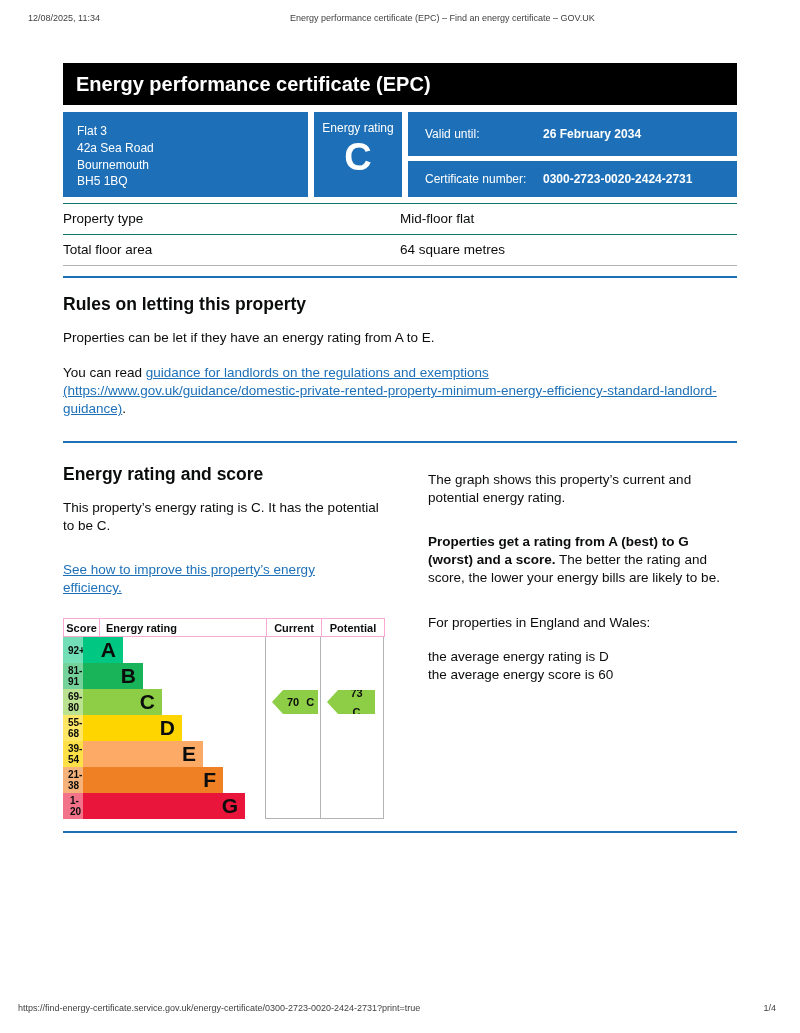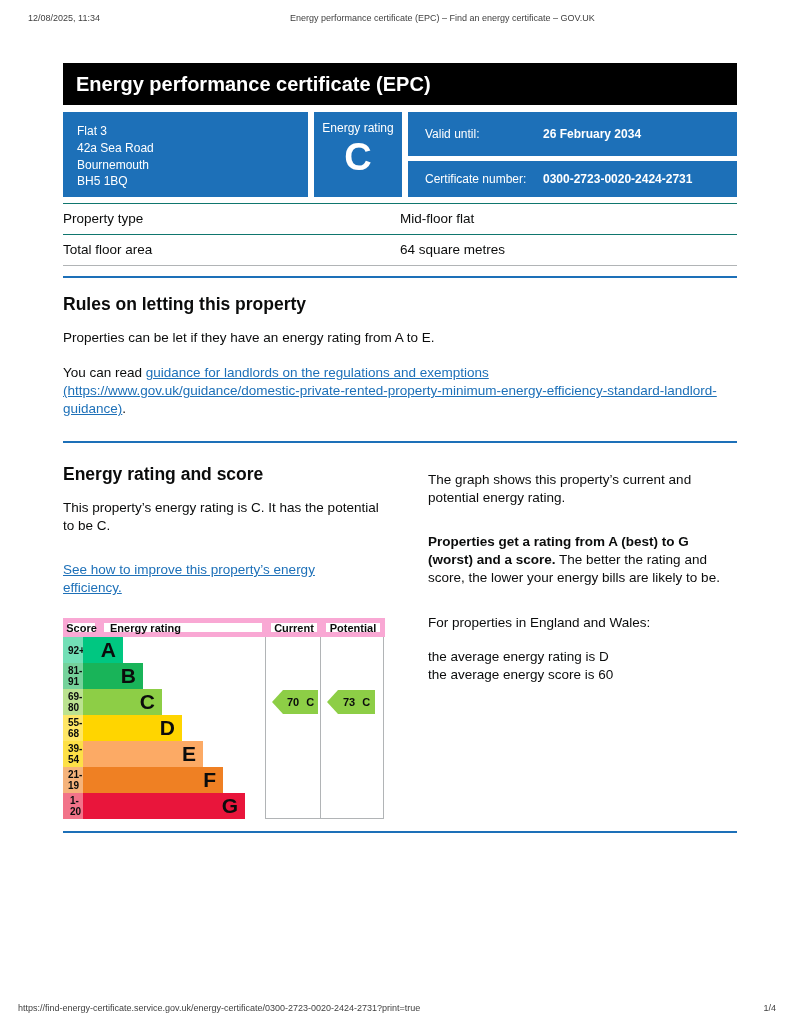--- a/index.html
+++ b/index.html
@@ -60,21 +60,21 @@
   .col-left .improve-link { display:inline-block; margin-top:26px; font-size:13.5px; line-height:18px; max-width:300px; }
   .col-right p:first-child { margin-top:7px; }
   .col-right .p2 { margin-top:26px; }
   .col-right .p3 { margin-top:27px; }
   .col-right .avg { margin-top:16px; }
   .col-right .avg .line { display:block; }
 
   
   .epc-chart { position:relative; width:321px; height:201px; margin-top:21px; font-size:11px; }
   .chart-header { position:absolute; top:0; left:0; display:flex; height:19px; }
-  .hc { border:5px solid #f9a8d4; font-weight:bold; display:flex; align-items:center; }
+  .hc { border:1px solid #f9a8d4; font-weight:bold; display:flex; align-items:center; }
   .hc + .hc { margin-left:-1px; }
   .hc-score { width:37px; justify-content:center; }
   .hc-rating { width:168px; padding-left:6px; }
   .hc-current { width:56px; justify-content:center; }
   .hc-potential { width:64px; justify-content:center; }
 
   .epc-bands { position:absolute; top:19px; left:0; }
   .band-row { display:flex; height:26px; }
   .band-score { width:20px; display:flex; align-items:center; padding-left:5px;
                 font-size:10px; font-weight:bold; }
@@ -83,21 +83,21 @@
 
   .meas-col { position:absolute; top:19px; bottom:0; border-bottom:1px solid #b1b4b6; }
   .col-current-track { left:202px; width:56px; border-left:1px solid #b1b4b6; border-right:1px solid #b1b4b6; }
   .col-potential-track { left:257px; width:64px; border-right:1px solid #b1b4b6; }
 
   .rating-arrow { position:absolute; height:24px; display:flex; align-items:center;
                   justify-content:center; padding-left:11px; gap:7px;
                   font-size:11px; font-weight:bold; color:#0b0c0c;
                   clip-path:polygon(0 50%, 11px 0, 100% 0, 100% 100%, 11px 100%);text-align:right; }
   .arrow-current { left:209px; width:46px; }
-  .arrow-potential { left:264px; width:48px; }
+  .arrow-potential { left:264px; width:48px;flex-direction:column; }
 </style>
 </head>
 <body>
 
 <div class="page">
 
   <div class="print-header">
     <span>12/08/2025, 11:34</span>
     <span class="ph-title">Energy performance certificate (EPC) – Find an energy certificate – GOV.UK</span>
   </div>
@@ -192,21 +192,21 @@
                   <span class="band-letter">D</span>
                 </div>
               </div>
               <div class="band-row">
                 <div class="band-score" style="background: #fde047;">39-54</div>
                 <div class="band-bar" style="background: rgb(252, 170, 101); width: 120px;">
                   <span class="band-letter">E</span>
                 </div>
               </div>
               <div class="band-row">
-                <div class="band-score" style="background: rgb(245, 179, 123);">21-19</div>
+                <div class="band-score" style="background: rgb(245, 179, 123);">21-38</div>
                 <div class="band-bar" style="background: rgb(239, 128, 35); width: 140px;">
                   <span class="band-letter">F</span>
                 </div>
               </div>
               <div class="band-row">
                 <div class="band-score" style="background: rgb(242, 115, 137); padding-left: 7px;">1-20</div>
                 <div class="band-bar" style="background: rgb(233, 21, 59); width: 162px;">
                   <span class="band-letter">G</span>
                 </div>
               </div>

